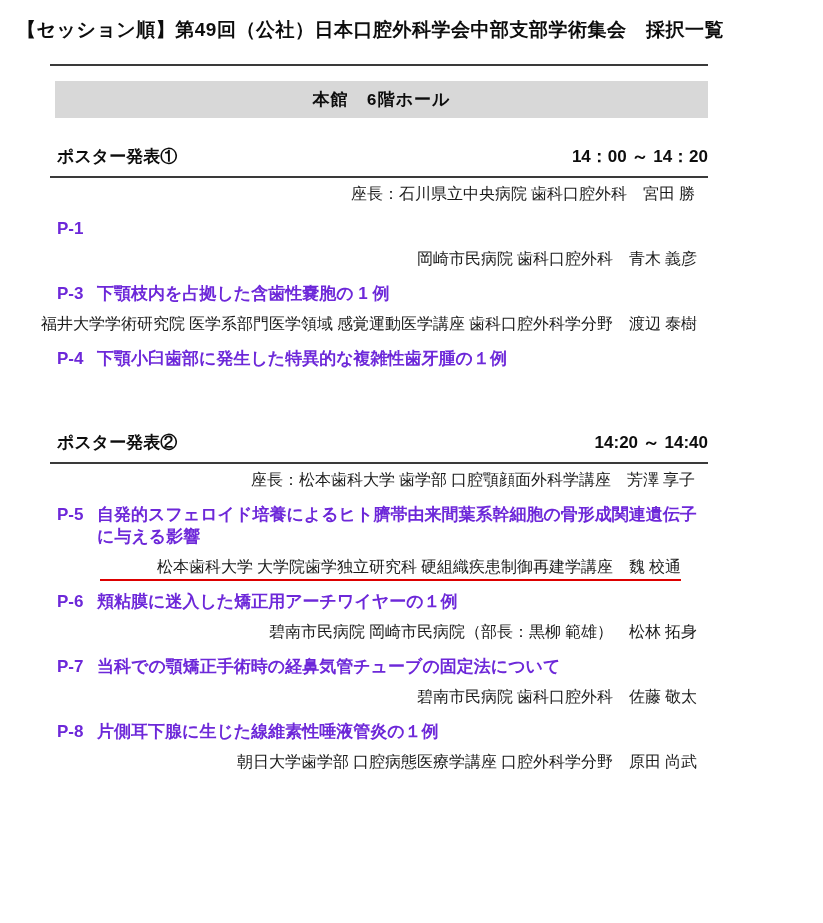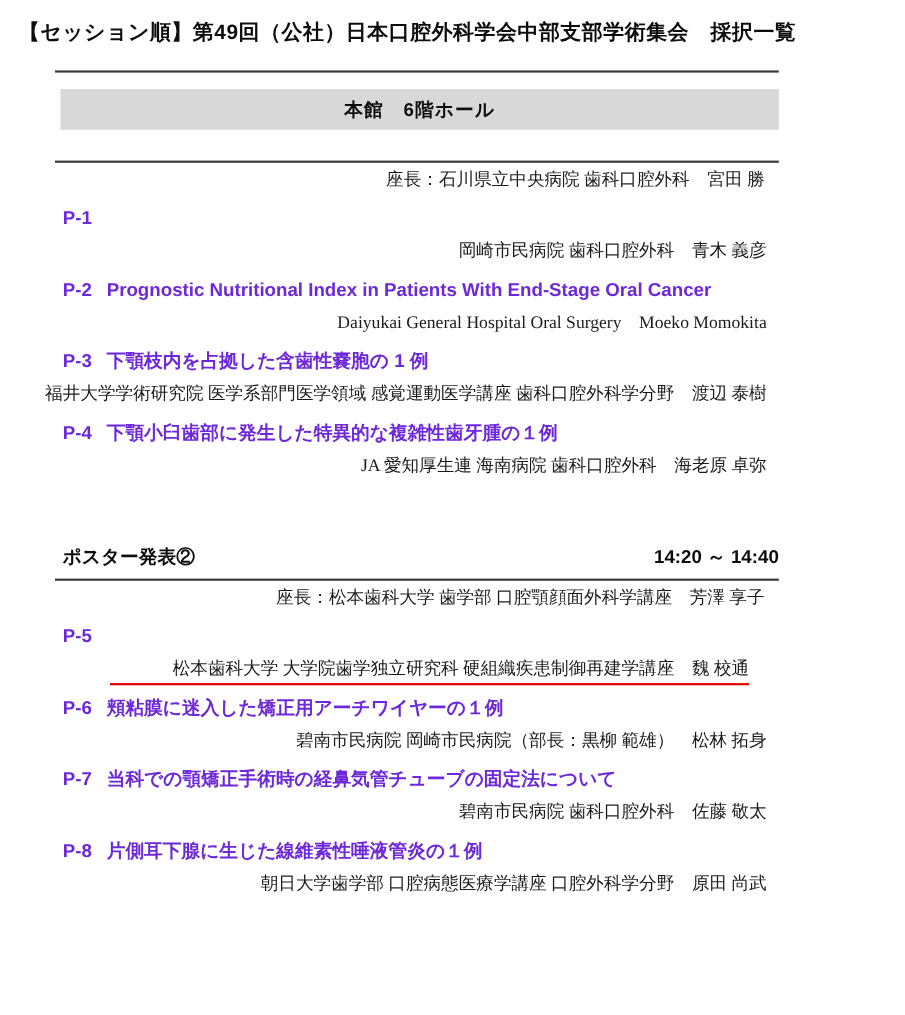--- a/index.html
+++ b/index.html
@@ -13,21 +13,21 @@
   }
   .doc-title2{
     margin-top:9px;text-align:center;font-weight:bold;font-size:23px;
     letter-spacing:1px;line-height:30px;color:#0d0d0d;
   }
   .rule{height:2px;background:#3a3a3a;margin:0 33px 0 50px;}
   .rule.top-rule{margin-top:21px;}
   .banner{
     margin:15px 33px 0 55px;height:37px;background:#d8d8d8;
     display:flex;align-items:center;justify-content:center;
-    font-weight:bold;font-size:17px;color:#0d0d0d;letter-spacing:1px;
+    font-weight:bold;font-size:17px;color:#0d0d0d;letter-spacing:1px;font-family:Liberation Mono, monospace;
   }
   .session{margin-top:28px;}
   .session.second{margin-top:62px;}
   .session-header{
     display:flex;justify-content:space-between;align-items:baseline;
     padding:0 33px 0 57px;font-weight:bold;font-size:17px;line-height:22px;color:#0d0d0d;
   }
   .session-rule{height:2px;background:#3a3a3a;margin:8px 33px 0 50px;}
   .chair{
     margin-top:6px;padding-right:46px;text-align:right;
@@ -55,66 +55,63 @@
 
 <div class="page">
 
   <div class="doc-title1">【セッション順】第49回（公社）日本口腔外科学会中部支部学術集会　採択一覧</div>
 
   <div class="rule top-rule"></div>
 
   <div class="banner">本館　6階ホール</div>
 
   <div class="session">
+    <div class="session-header">
+      <span>ポスター発表①</span>
+      <span>14：00 ～ 14：20</span>
+    </div>
     <div class="session-rule"></div>
     <div class="chair">座長：石川県立中央病院 歯科口腔外科　宮田 勝</div>
 
     <div class="item">
       <div class="item-title-row">
         <span class="item-code">P-1</span>
       </div>
       <div class="item-aff">岡崎市民病院 歯科口腔外科　青木 義彦</div>
     </div>
 
-    <div class="item">
-      <div class="item-title-row">
-        <span class="item-code">P-2</span>
-        <span class="item-title">Prognostic Nutritional Index in Patients With End-Stage Oral Cancer</span>
-      </div>
-      <div class="item-aff">Daiyukai General Hospital Oral Surgery　Moeko Momokita</div>
-    </div>
 
     <div class="item">
       <div class="item-title-row">
         <span class="item-code">P-3</span>
         <span class="item-title">下顎枝内を占拠した含歯性嚢胞の 1 例</span>
       </div>
       <div class="item-aff">福井大学学術研究院 医学系部門医学領域 感覚運動医学講座 歯科口腔外科学分野　渡辺 泰樹</div>
     </div>
 
     <div class="item">
       <div class="item-title-row">
         <span class="item-code">P-4</span>
         <span class="item-title">下顎小臼歯部に発生した特異的な複雑性歯牙腫の１例</span>
       </div>
-      <div class="item-aff">JA 愛知厚生連 海南病院 歯科口腔外科　海老原 卓弥</div>
     </div>
   </div>
 
   <div class="session second">
     <div class="session-header">
       <span>ポスター発表②</span>
       <span>14:20 ～ 14:40</span>
     </div>
     <div class="session-rule"></div>
     <div class="chair">座長：松本歯科大学 歯学部 口腔顎顔面外科学講座　芳澤 享子</div>
 
     <div class="item">
       <div class="item-title-row">
         <span class="item-code">P-5</span>
+        <span class="item-title">自発的スフェロイド培養によるヒト臍帯由来間葉系幹細胞の骨形成関連遺伝子に与える影響</span>
       </div>
       <div class="item-aff highlighted">
         <span>松本歯科大学 大学院歯学独立研究科 硬組織疾患制御再建学講座　魏 校通</span>
         <span class="red-line"></span>
       </div>
     </div>
 
     <div class="item">
       <div class="item-title-row">
         <span class="item-code">P-6</span>

